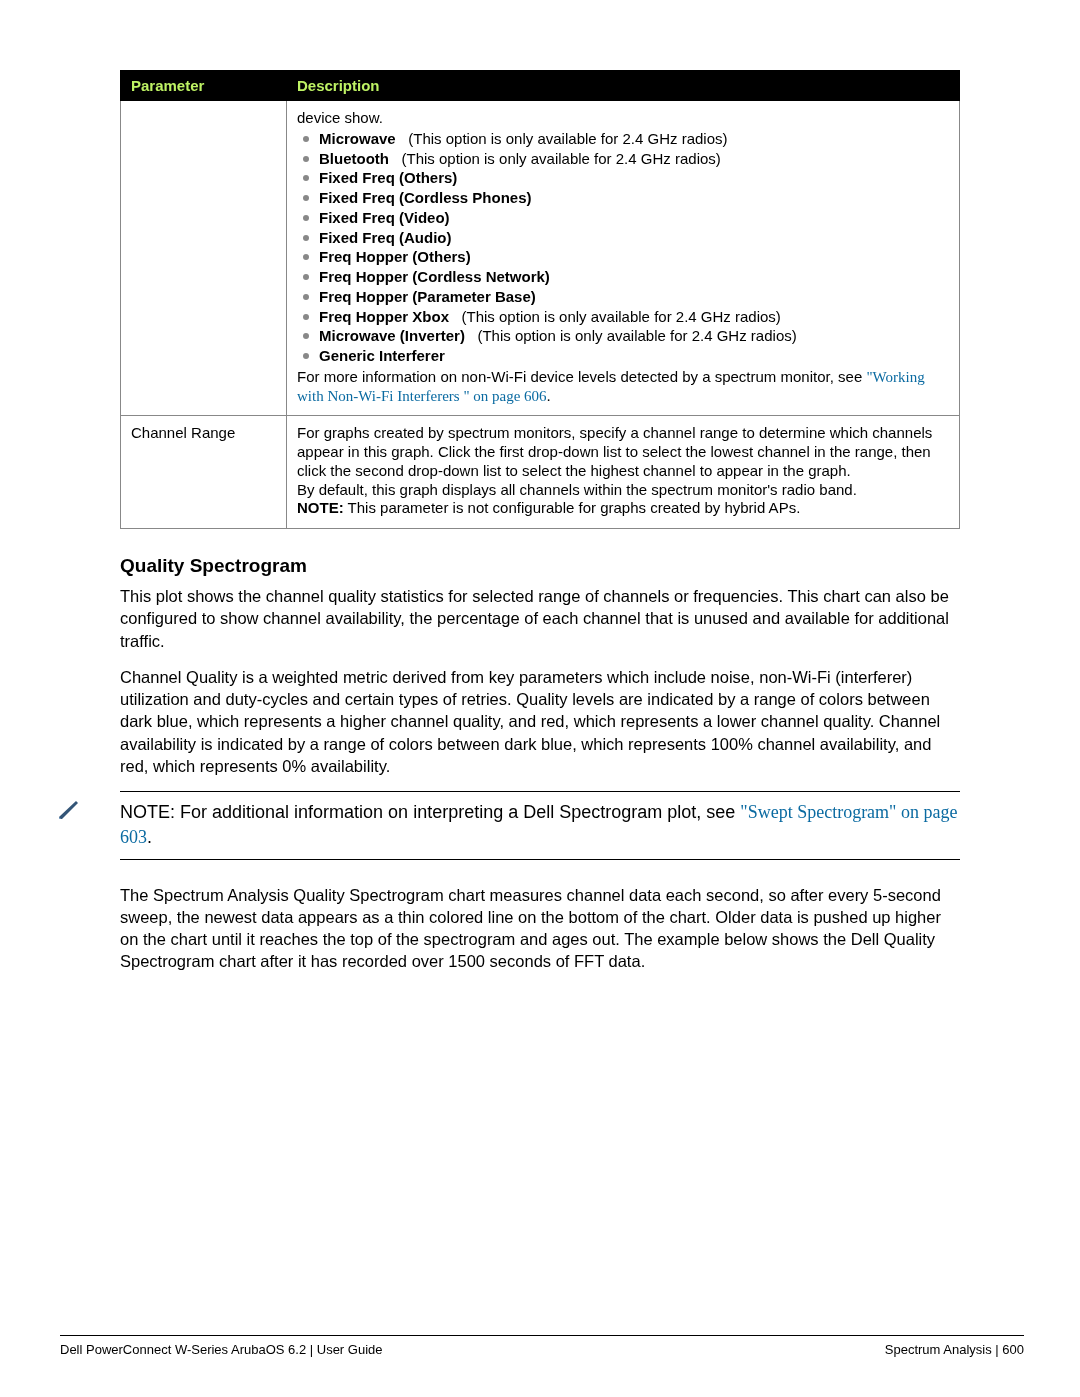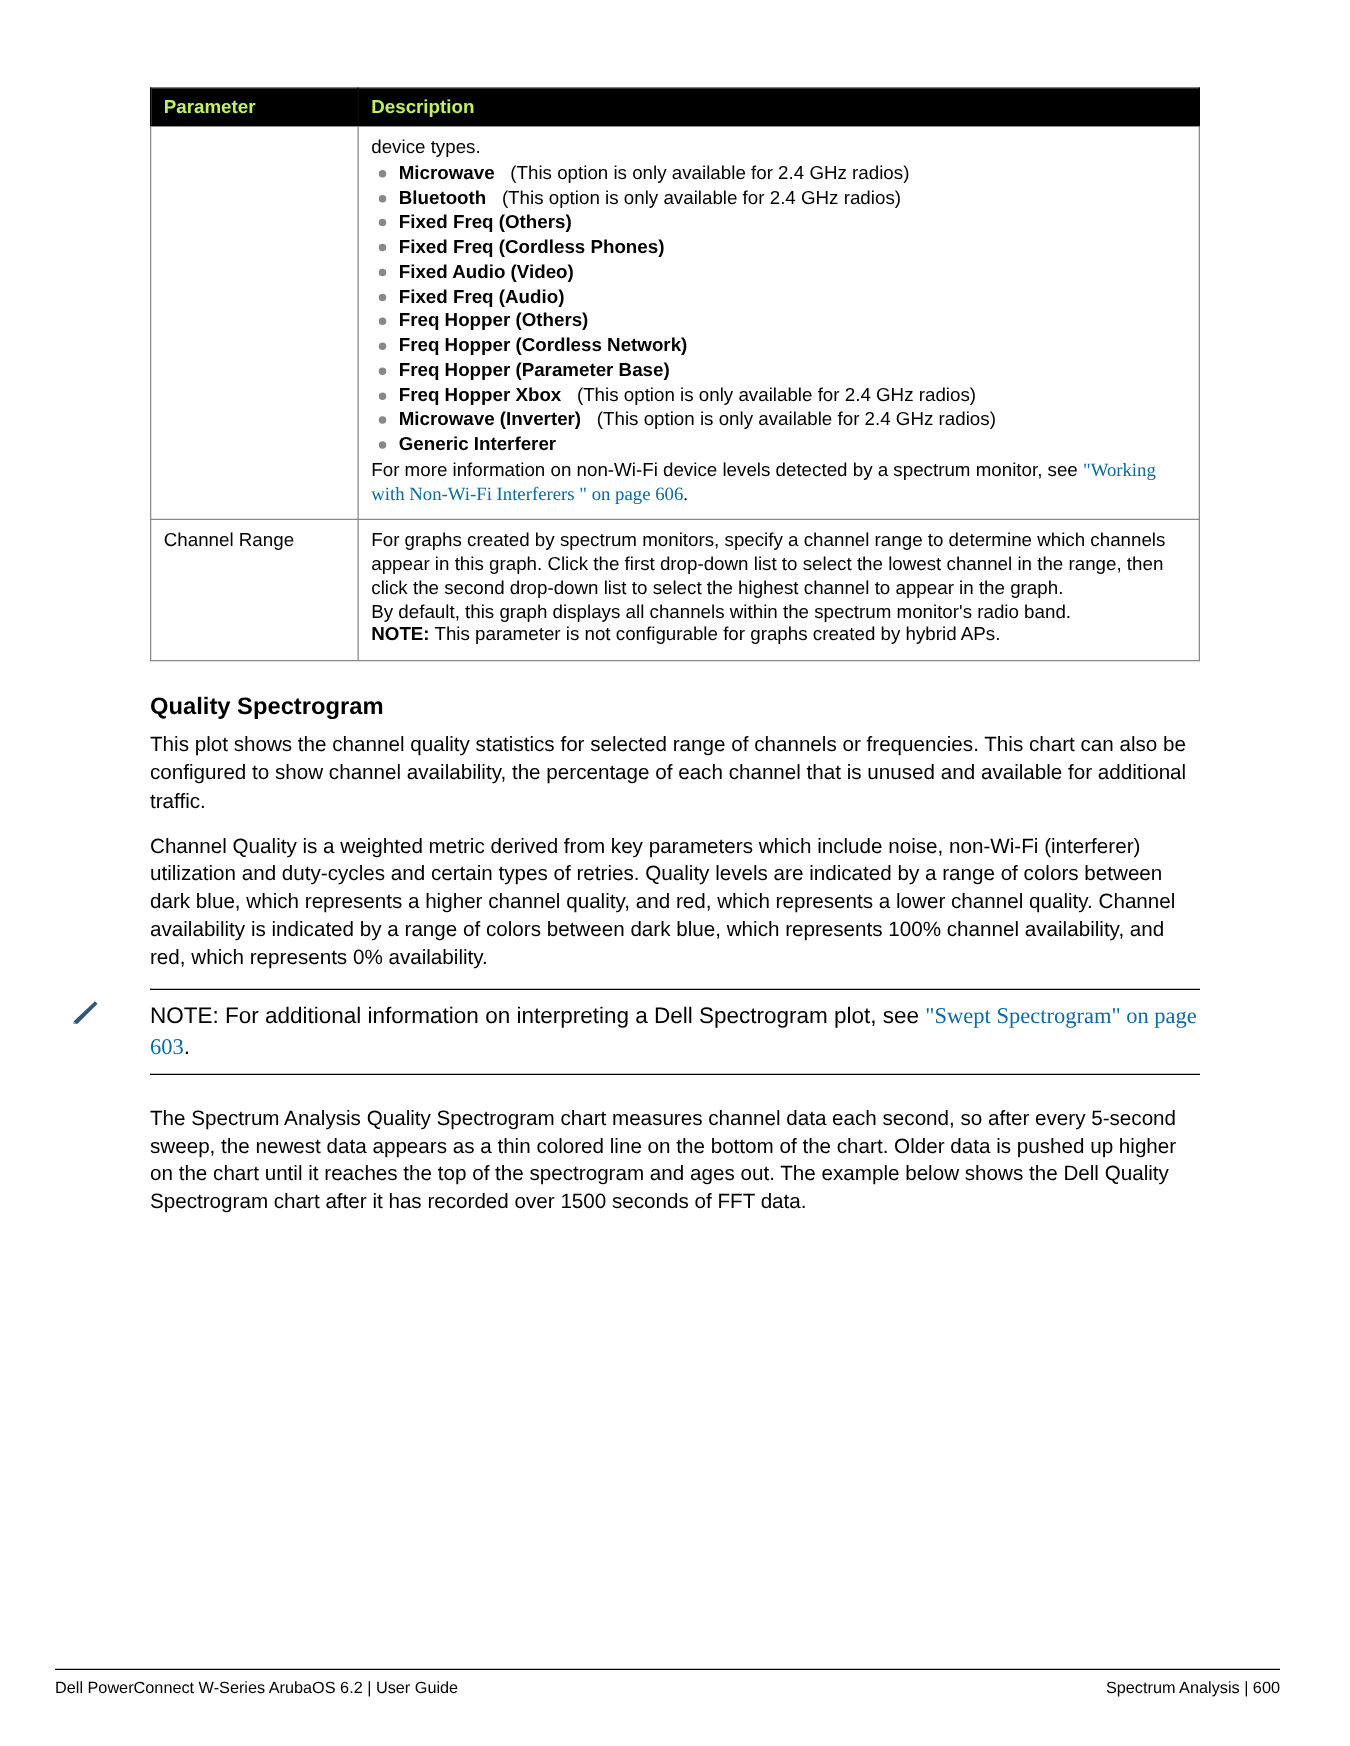--- a/index.html
+++ b/index.html
@@ -95,21 +95,21 @@
     margin-left: 64px;
     border-top: 1px solid #000;
     border-bottom: 1px solid #000;
     padding: 8px 0;
     font-family: Arial, Helvetica, sans-serif;
     font-size: 18px;
     line-height: 1.4;
   }
   .footer {
     position: absolute;
-    left: 44px;
+    left: 60px;
     right: 56px;
     bottom: 40px;
     border-top: 1px solid #000;
     padding-top: 6px;
     font-family: Arial, Helvetica, sans-serif;
     font-size: 13px;
     display: flex;
     justify-content: space-between;
   }
 </style>
@@ -122,27 +122,27 @@
     <thead>
       <tr>
         <th class="col-param">Parameter</th>
         <th>Description</th>
       </tr>
     </thead>
     <tbody>
       <tr>
         <td class="param-name"></td>
         <td>
-          <span>device types.</span>
+          <span>device show.</span>
           <ul class="dev-list">
             <li><span class="b">Microwave</span>&nbsp;&nbsp;&nbsp;<span class="it">(This option is only available for 2.4 GHz radios)</span></li>
             <li><span class="b">Bluetooth</span>&nbsp;&nbsp;&nbsp;<span class="it">(This option is only available for 2.4 GHz radios)</span></li>
             <li><span class="b">Fixed Freq (Others)</span></li>
             <li><span class="b">Fixed Freq (Cordless Phones)</span></li>
-            <li><span class="b">Fixed Audio (Video)</span></li>
+            <li><span class="b">Fixed Freq (Video)</span></li>
             <li><span class="b">Fixed Freq (Audio)</span></li>
             <li><span class="b">Freq Hopper (Others)</span></li>
             <li><span class="b">Freq Hopper (Cordless Network)</span></li>
             <li><span class="b">Freq Hopper (Parameter Base)</span></li>
             <li><span class="b">Freq Hopper Xbox</span>&nbsp;&nbsp;&nbsp;<span class="it">(This option is only available for 2.4 GHz radios)</span></li>
             <li><span class="b">Microwave (Inverter)</span>&nbsp;&nbsp;&nbsp;<span class="it">(This option is only available for 2.4 GHz radios)</span></li>
             <li><span class="b">Generic Interferer</span></li>
           </ul>
           <span>For more information on non-Wi-Fi device levels detected by a spectrum monitor, see </span><span class="link">"Working with Non-Wi-Fi Interferers " on page 606</span><span class="serif">.</span>
         </td>

